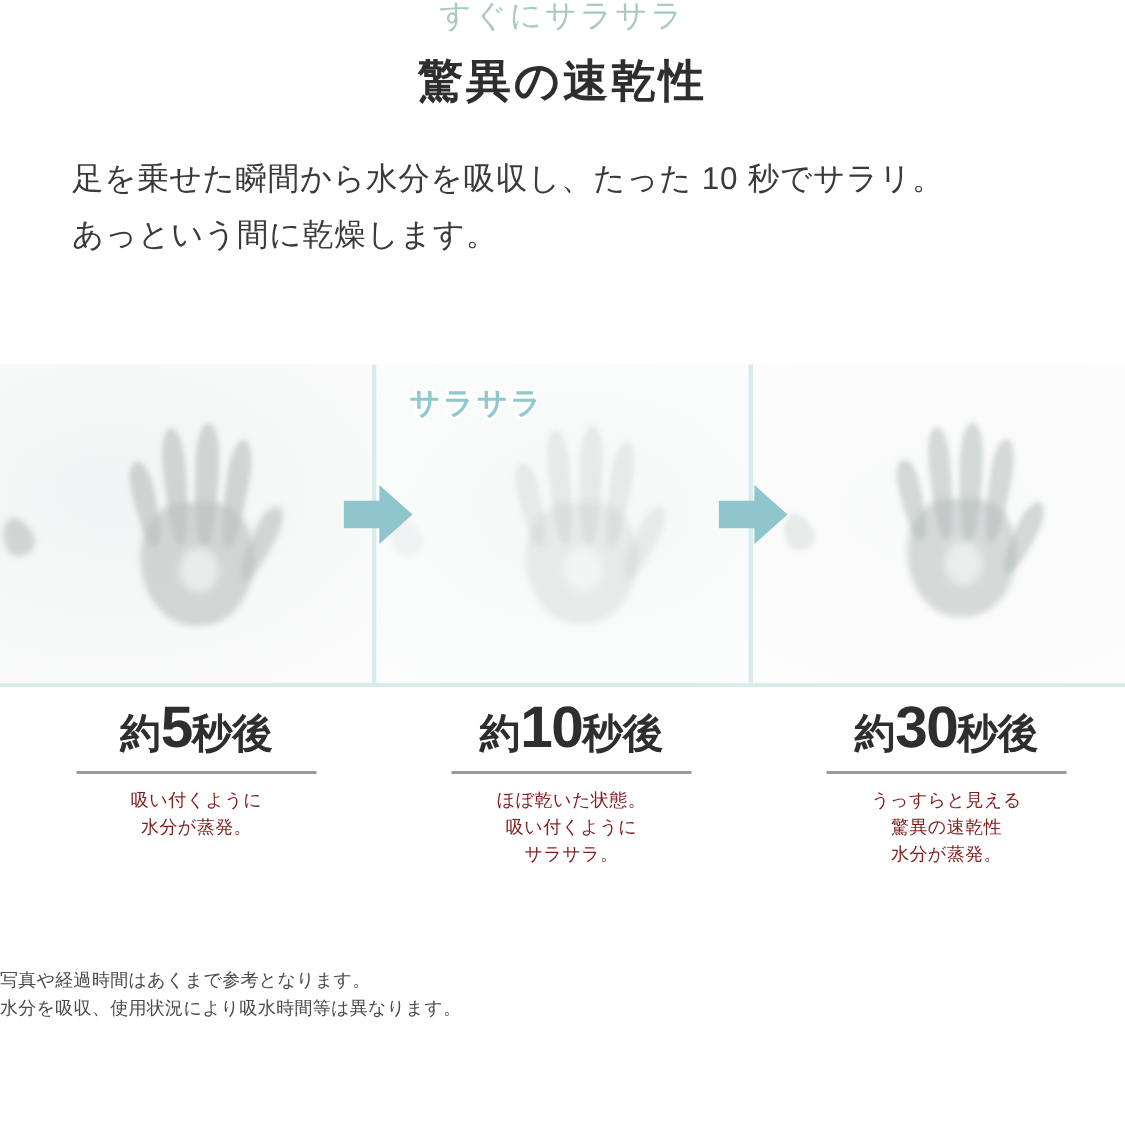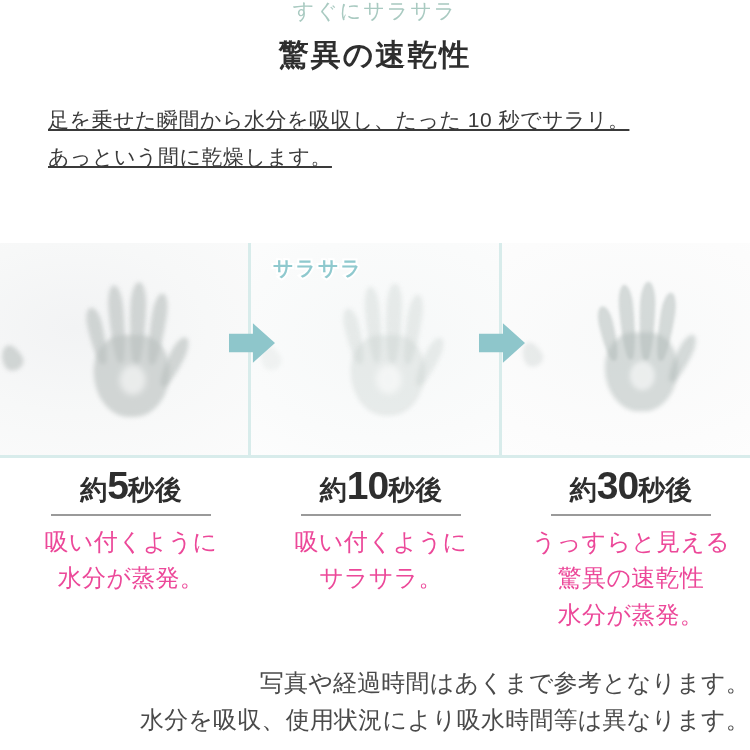--- a/index.html
+++ b/index.html
@@ -38,21 +38,21 @@
 
   
   .intro {
     margin: 32px 0 0 0;
     padding: 0 48px;
     font-size: 21px;
     line-height: 1.75;
     color: #3a3a3a;
     letter-spacing: 0.5px;
   }
-  .intro div { white-space: nowrap; text-decoration: underline; }
+  .intro div { white-space: nowrap; }
 
   
   .photo-strip {
     position: absolute;
     top: 243px;
     left: 0;
     width: 750px;
     height: 212px;
     display: flex;
     border-bottom: 3px solid #d8eceb;
@@ -201,35 +201,35 @@
     letter-spacing: -1px;
   }
   .cap-rule {
     width: 160px;
     height: 2px;
     background: #9a9a9a;
     margin: 7px auto 0 auto;
   }
   .cap-body {
     margin-top: 8px;
-    font-size: 24px;
+    font-size: 12px;
     line-height: 1.52;
-    color: #ec4899;
+    color: #7f1d1d;
     letter-spacing: 0.3px;
   }
   .cap-body div { white-space: nowrap; }
 
   
   .footnote {
     position: absolute;
-    top: 664px;
+    top: 644px;
     left: 0;
     width: 750px;
-    text-align: right;
-    font-size: 24px;
+    text-align: left;
+    font-size: 12px;
     line-height: 1.55;
     color: #4a4a4a;
     letter-spacing: 0.2px;
   }
   .footnote div { white-space: nowrap; }
 </style>
 </head>
 <body>
 
 <div class="header">
@@ -299,20 +299,21 @@
     <div class="cap-body">
       <div>吸い付くように</div>
       <div>水分が蒸発。</div>
     </div>
   </div>
 
   <div class="cap">
     <div class="cap-head"><span>約</span><span class="num">10</span><span>秒後</span></div>
     <div class="cap-rule"></div>
     <div class="cap-body">
+      <div>ほぼ乾いた状態。</div>
       <div>吸い付くように</div>
       <div>サラサラ。</div>
     </div>
   </div>
 
   <div class="cap">
     <div class="cap-head"><span>約</span><span class="num">30</span><span>秒後</span></div>
     <div class="cap-rule"></div>
     <div class="cap-body">
       <div>うっすらと見える</div>

